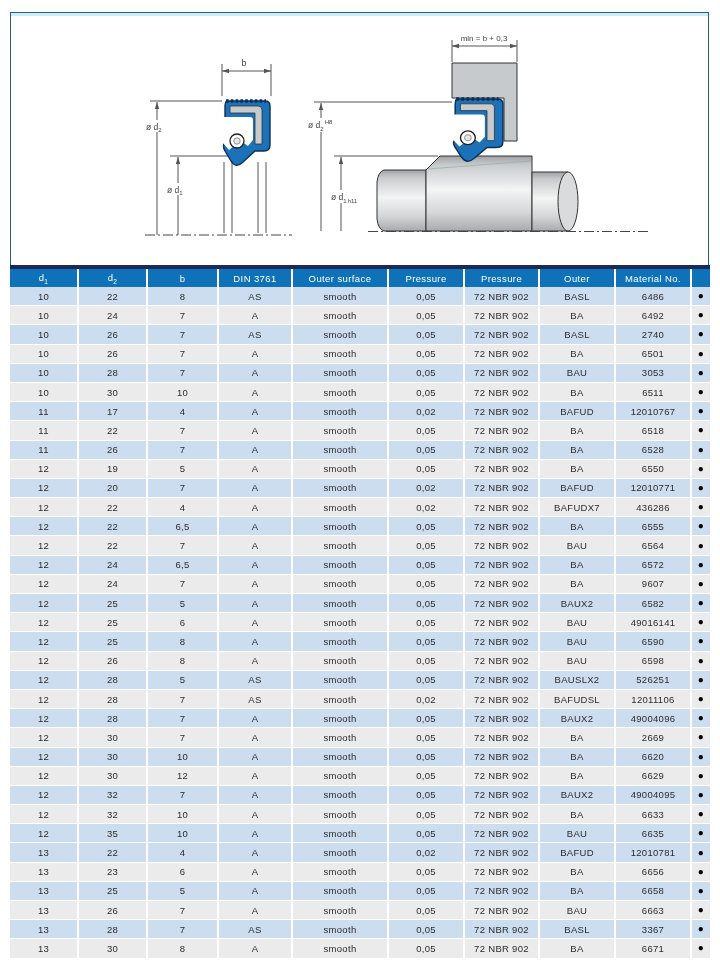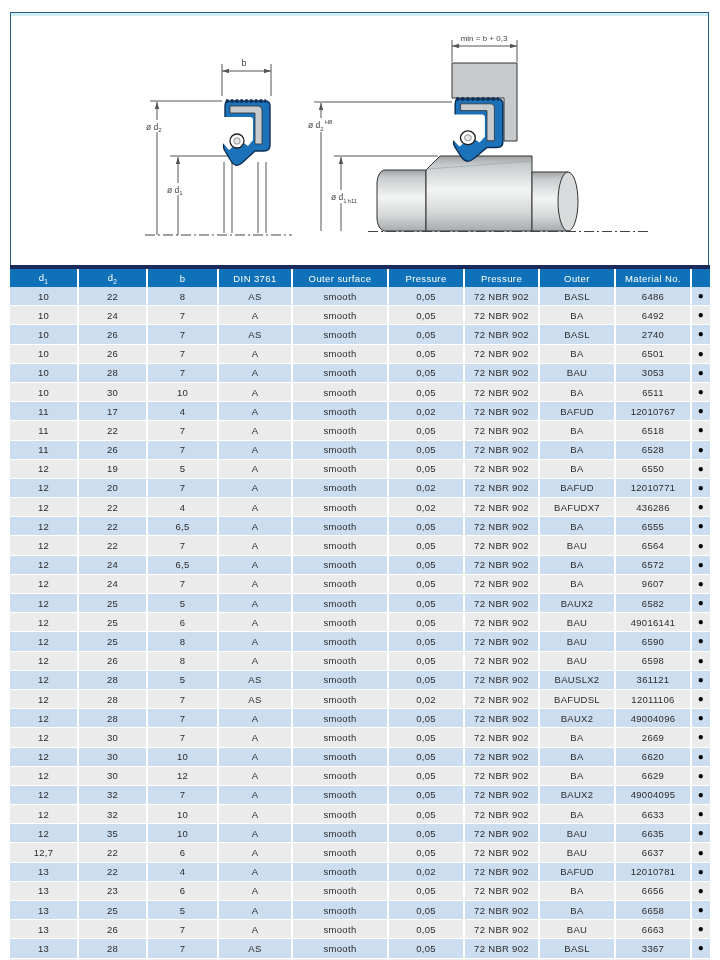--- a/index.html
+++ b/index.html
@@ -399,21 +399,21 @@
           </tr>
           <tr class="row-blue">
             <td>12</td>
             <td>28</td>
             <td>5</td>
             <td>AS</td>
             <td>smooth</td>
             <td>0,05</td>
             <td>72 NBR 902</td>
             <td>BAUSLX2</td>
-            <td>361121</td>
+            <td>526251</td>
             <td class="dot-cell">●</td>
           </tr>
           <tr class="row-gray">
             <td>12</td>
             <td>28</td>
             <td>7</td>
             <td>AS</td>
             <td>smooth</td>
             <td>0,02</td>
             <td>72 NBR 902</td>
@@ -496,32 +496,20 @@
           <tr class="row-blue">
             <td>12</td>
             <td>35</td>
             <td>10</td>
             <td>A</td>
             <td>smooth</td>
             <td>0,05</td>
             <td>72 NBR 902</td>
             <td>BAU</td>
             <td>6635</td>
-            <td class="dot-cell">●</td>
-          </tr>
-          <tr class="row-gray">
-            <td>12,7</td>
-            <td>22</td>
-            <td>6</td>
-            <td>A</td>
-            <td>smooth</td>
-            <td>0,05</td>
-            <td>72 NBR 902</td>
-            <td>BAU</td>
-            <td>6637</td>
             <td class="dot-cell">●</td>
           </tr>
           <tr class="row-blue">
             <td>13</td>
             <td>22</td>
             <td>4</td>
             <td>A</td>
             <td>smooth</td>
             <td>0,02</td>
             <td>72 NBR 902</td>

